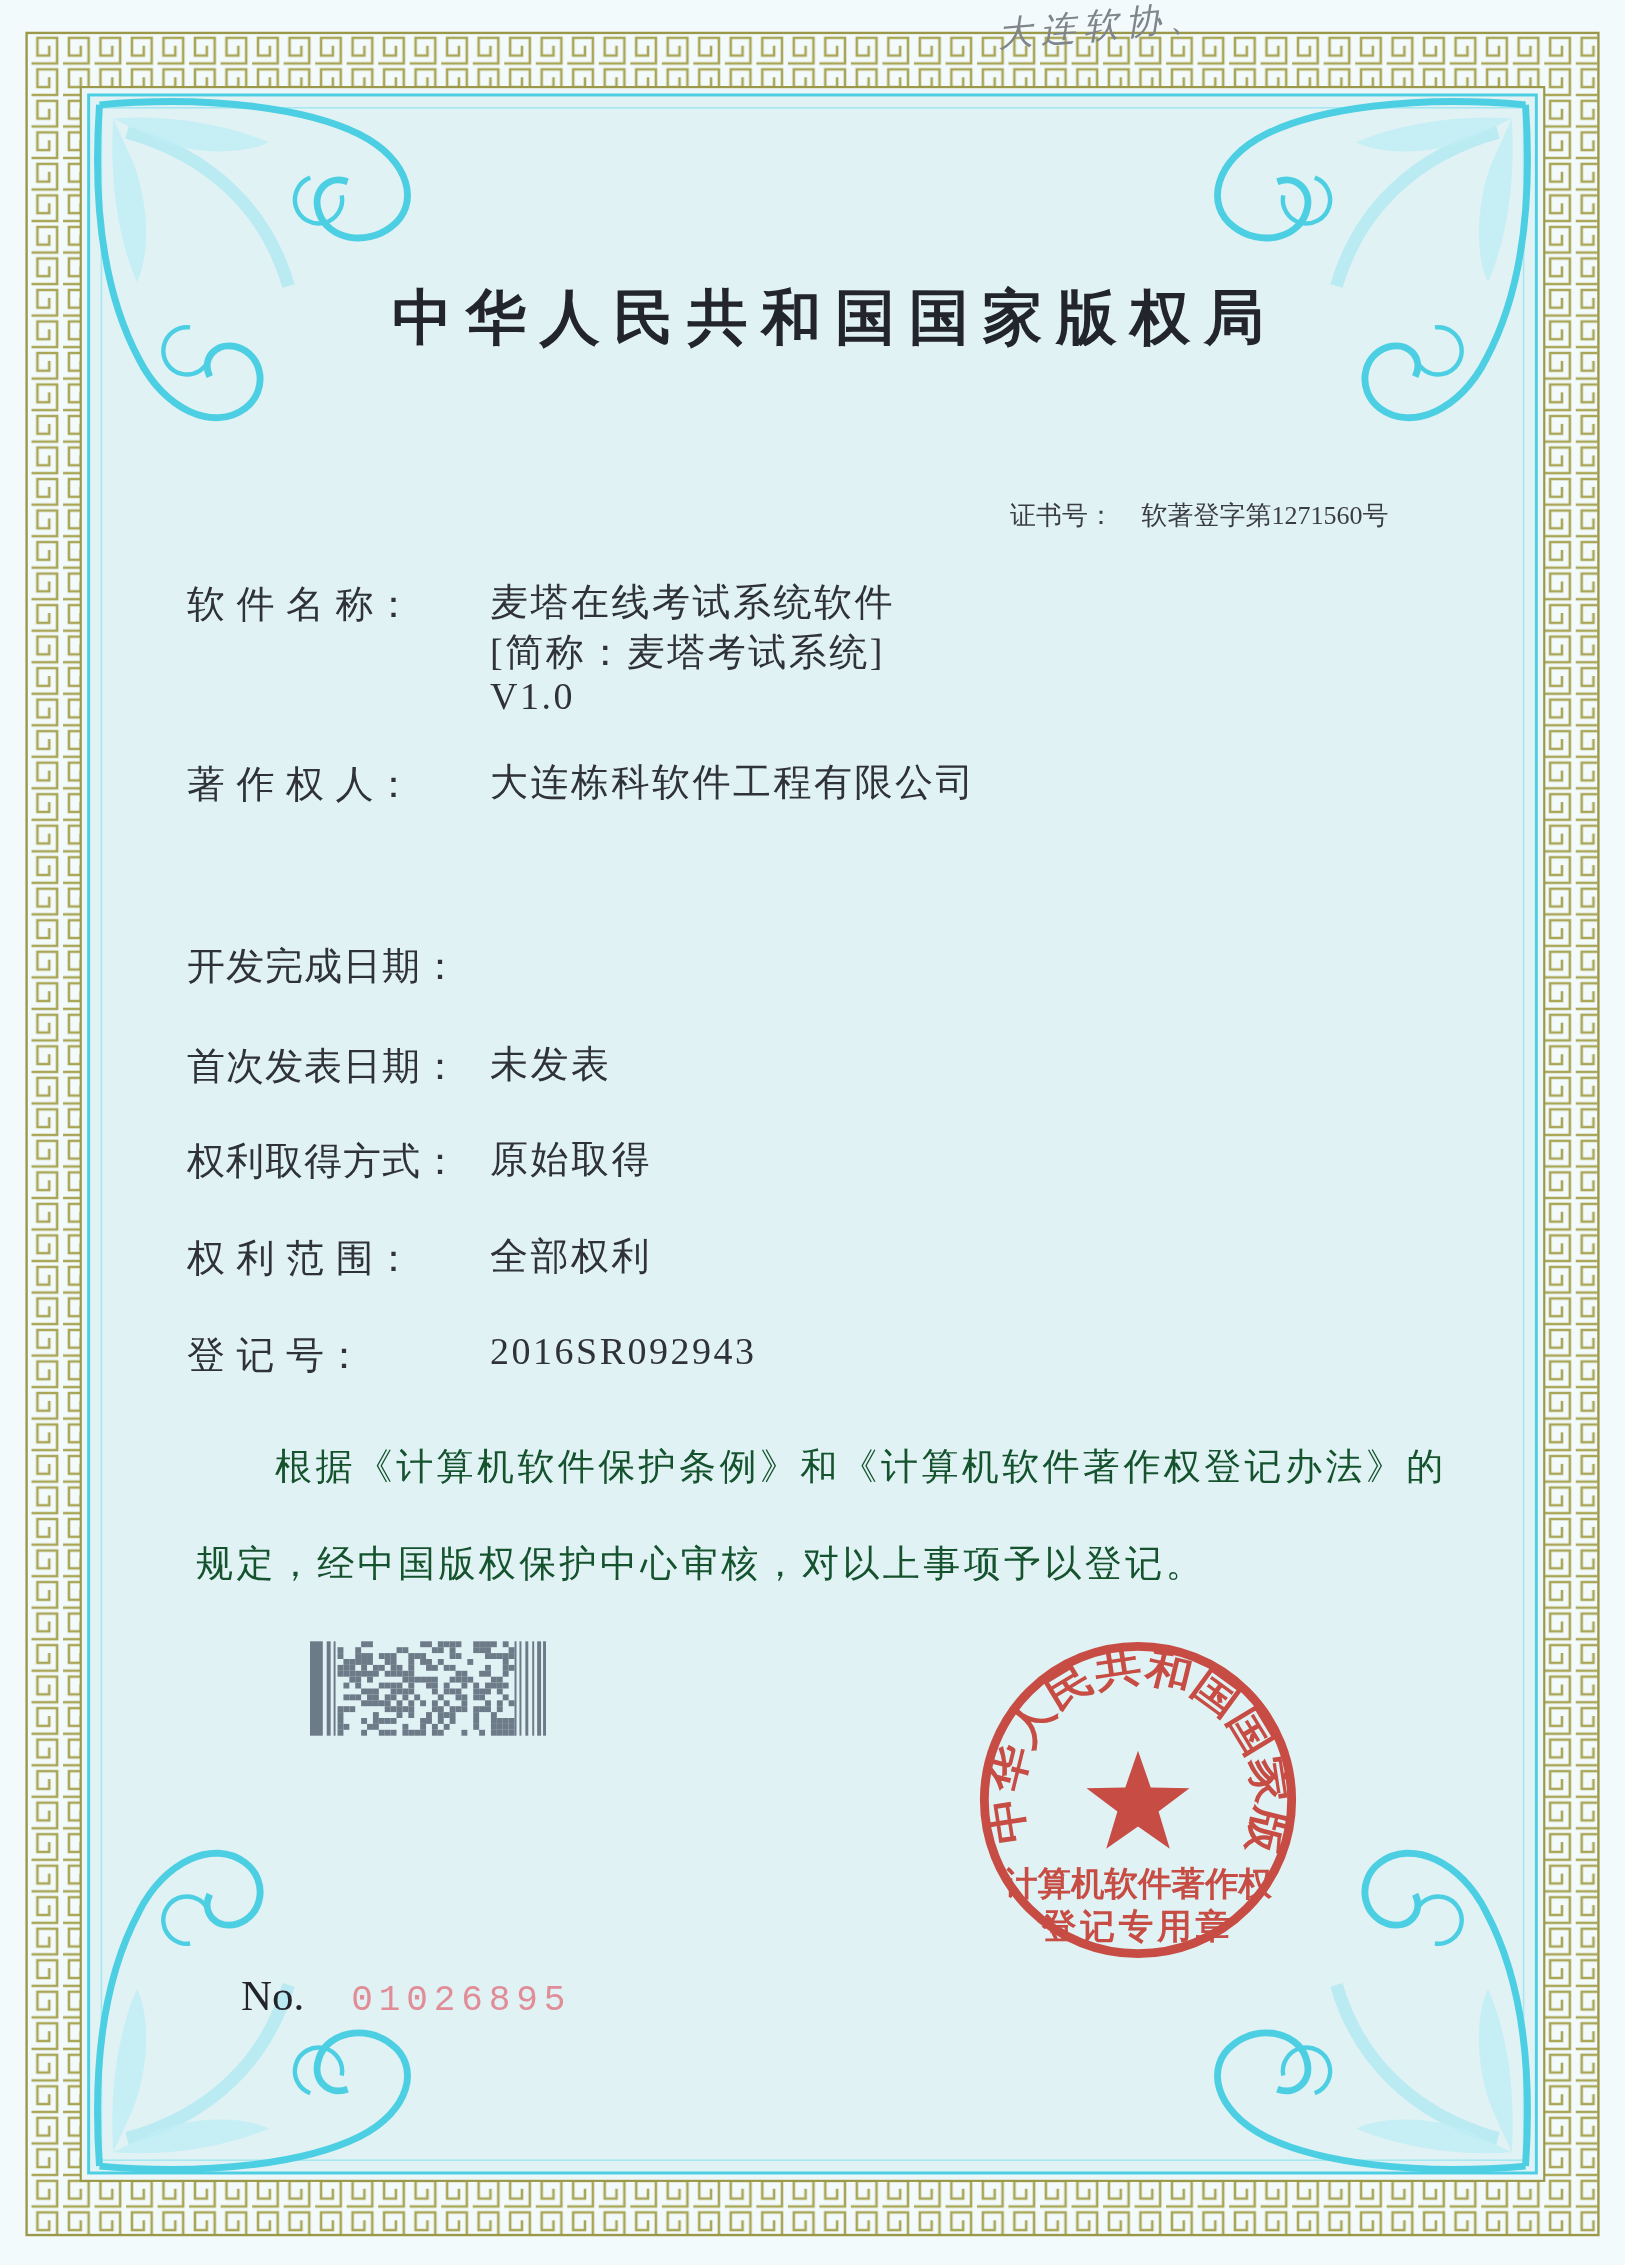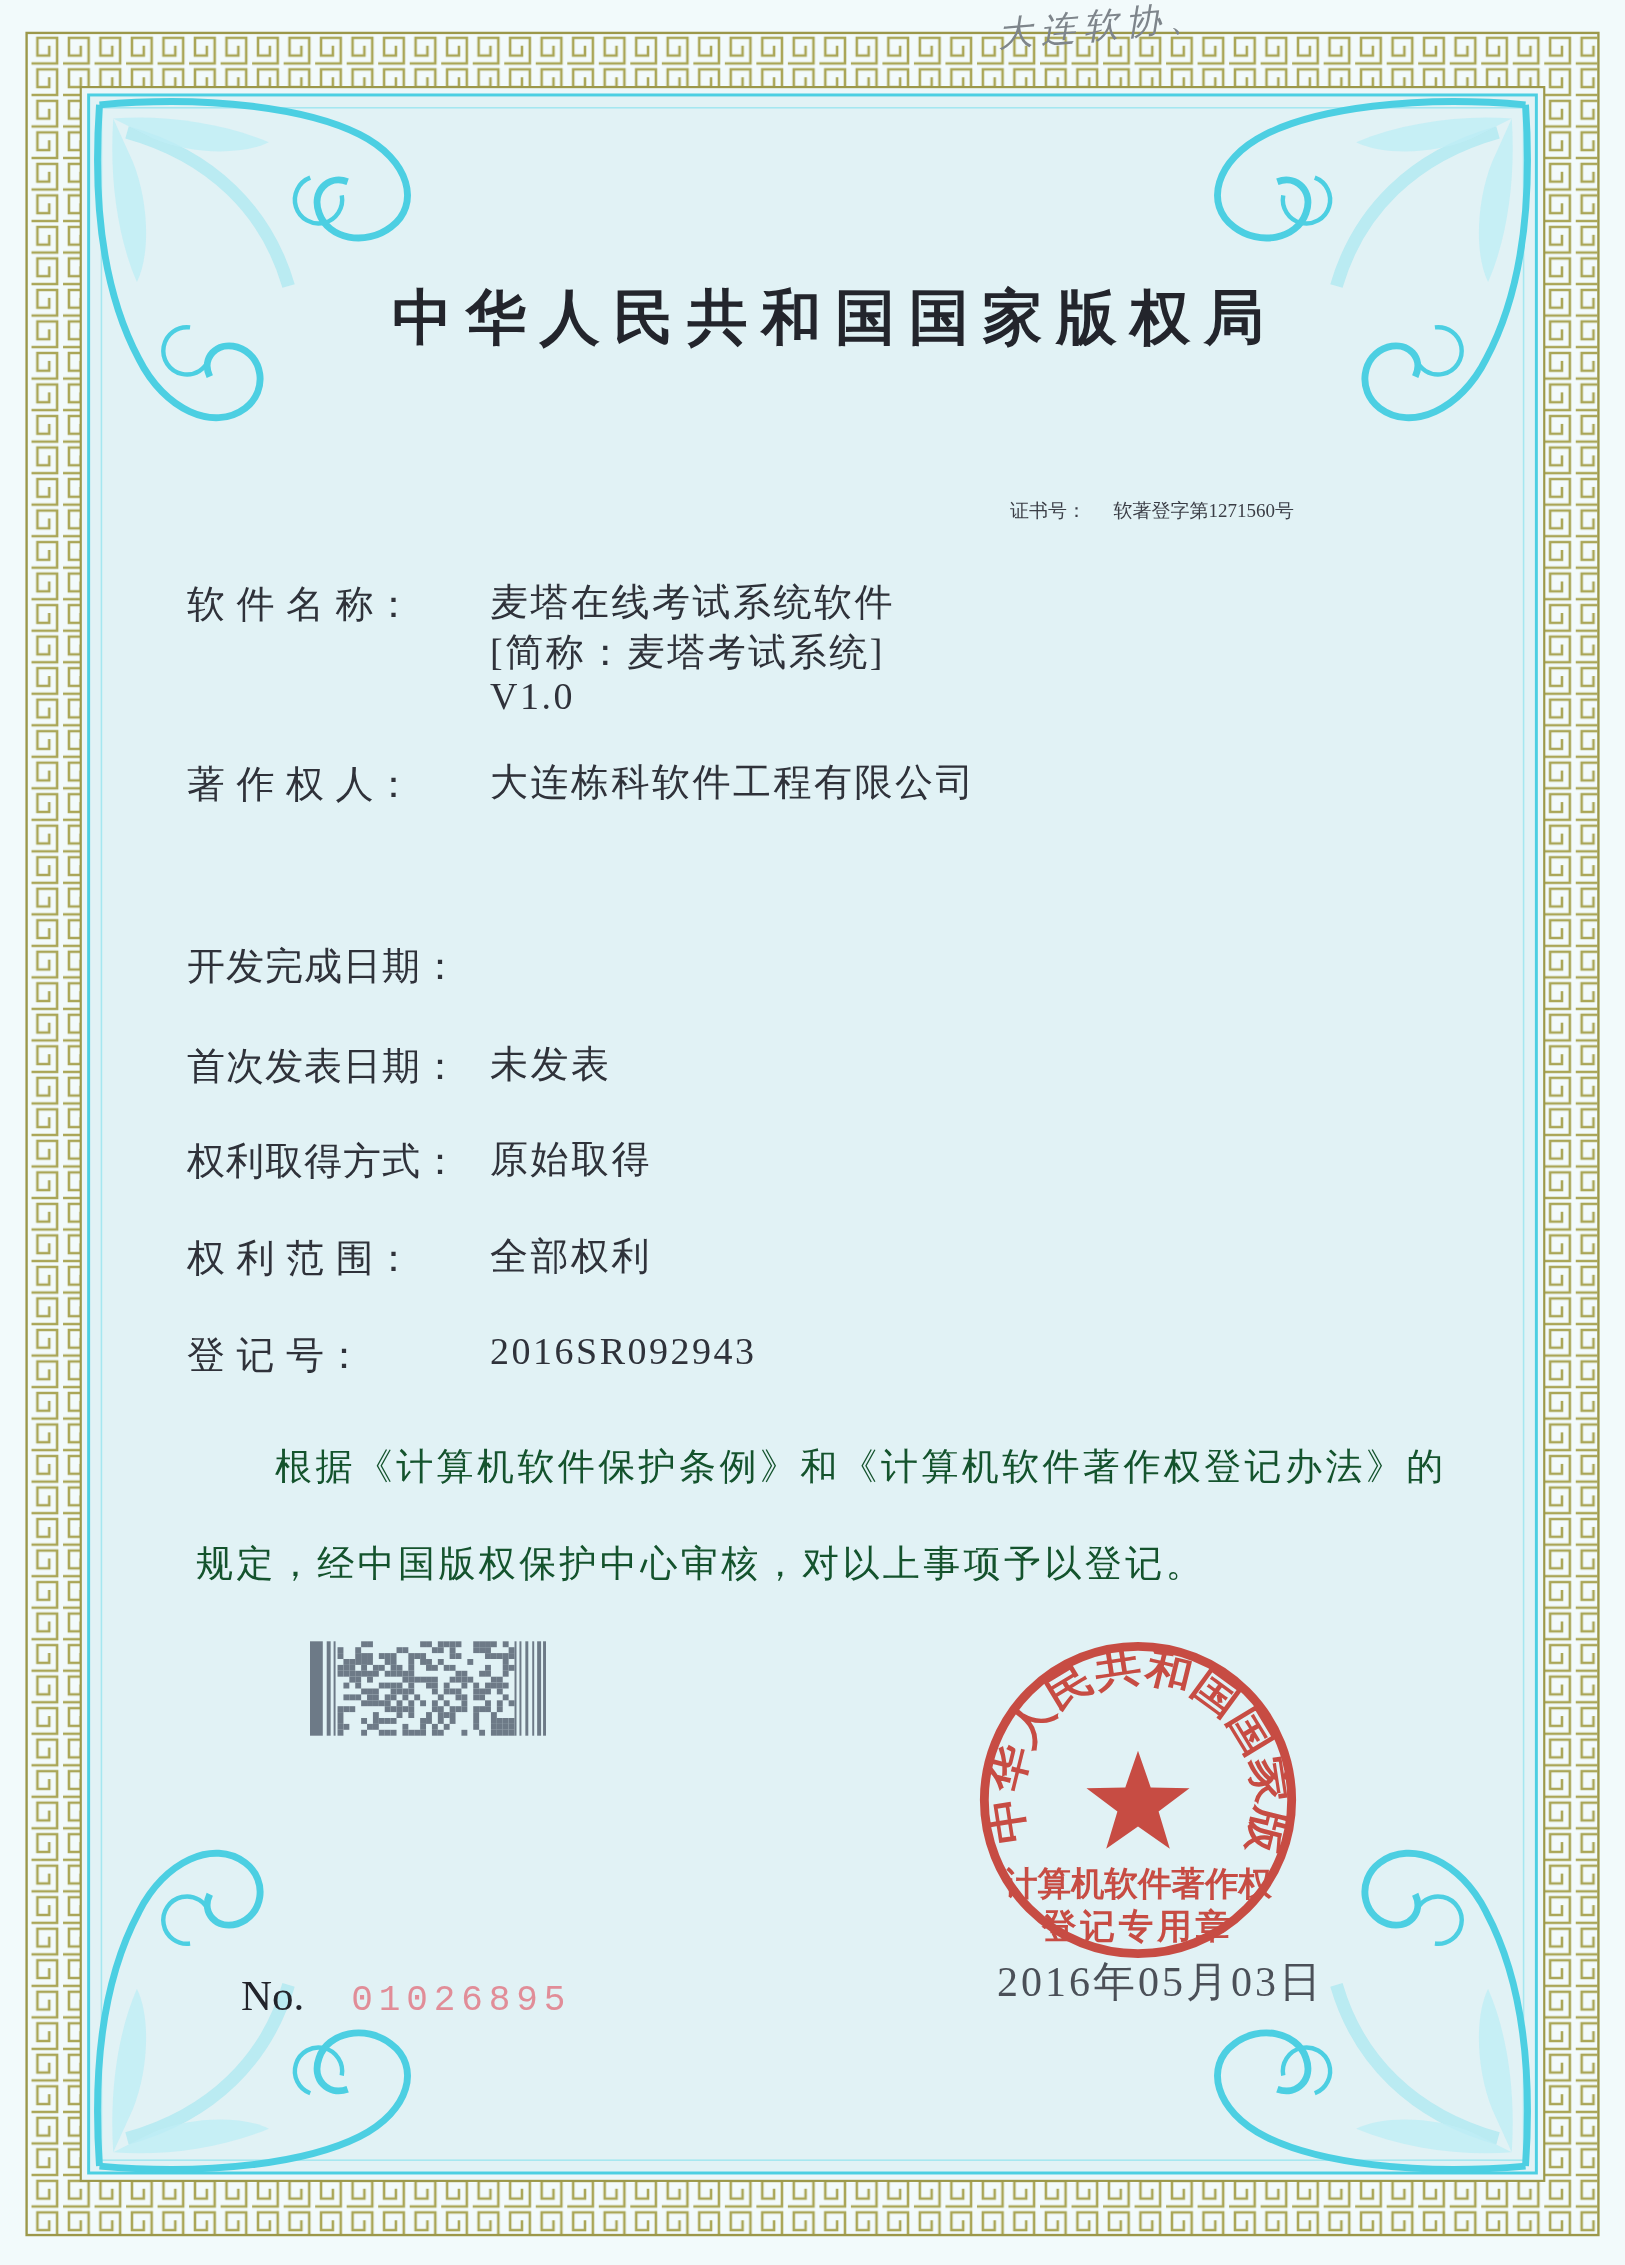--- a/index.html
+++ b/index.html
@@ -16,21 +16,21 @@
     color:#7e858b; transform:rotate(-5deg); letter-spacing:7.9px; z-index:3;
   }
   .authority{
     left:835px; top:278px; transform:translateX(-50%); white-space:nowrap;
     font-size:60px; font-weight:bold; letter-spacing:13.8px; color:#23252c; z-index:3;
   }
   .cert-title{
     left:818px; top:384px; transform:translateX(-50%); white-space:nowrap;
     font-size:77px; font-weight:bold; letter-spacing:5.9px; color:#23252c; z-index:3;
   }
-  .certno{left:1010px; top:498px; font-size:19px; color:#3a3d45; z-index:3; display:flex; gap:27.6px; white-space:nowrap;}
+  .certno{left:1010px; top:498px; font-size:26px; color:#3a3d45; z-index:3; display:flex; gap:27.6px; white-space:nowrap;}
   .row-label{font-size:38px; color:#2f323a; white-space:nowrap; z-index:3; letter-spacing:1px;}
   .row-value{font-size:38px; color:#2f323a; white-space:nowrap; z-index:3; letter-spacing:2.5px;}
   .statement-line{left:187px; font-size:37px; letter-spacing:3.4px; color:#14532d; white-space:nowrap; z-index:3;margin-left:9px;}
   .seal-wrap{left:941px; top:1603px; width:394px; height:394px; z-index:5; mix-blend-mode:multiply; opacity:.93;}
   .seal-date{left:997px; top:1954px; font-size:42px; color:#4b5058; letter-spacing:3px; z-index:2; white-space:nowrap;}
   .serial{left:241px; top:1971px; z-index:3; display:flex; gap:47px; align-items:baseline;}
   .serial-label{font-size:43px; color:#23252c;}
   .serial-value{font-size:36px; letter-spacing:5.9px; font-family:"Liberation Mono","DejaVu Sans Mono",monospace;}
   .barcode{left:310px; top:1641px; z-index:3; opacity:.88;}
 </style>
@@ -348,21 +348,20 @@
           <rect x="154" y="90" width="6" height="6"></rect>
           <rect x="172" y="90" width="6" height="6"></rect>
           <rect x="184" y="90" width="6" height="6"></rect>
           <rect x="190" y="90" width="6" height="6"></rect>
           <rect x="196" y="90" width="6" height="6"></rect>
           <rect x="202" y="90" width="6" height="6"></rect>
         </g>
     </svg>
   </div>
 
-  <div class="abs seal-date">2016年05月03日</div>
 
   <div class="abs seal-wrap">
     <svg width="394" height="394" viewBox="0 0 400 400" aria-hidden="true">
       <circle cx="200" cy="200" r="156" fill="none" stroke="#e04238" stroke-width="9"></circle>
       <path id="sealArc" d="M 87.2,241 A 120,120 0 1 1 312.8,241" fill="none"></path>
       <text font-size="41" font-weight="bold" fill="#e04238" font-family="Liberation Serif, DejaVu Serif, serif">
         <textPath href="#sealArc" startOffset="0" textLength="565" lengthAdjust="spacingAndGlyphs">中华人民共和国国家版权局</textPath>
       </text>
       <polygon points="200,150 212.9,187.2 252.3,188 220.9,211.8 232.3,249.5 200,227 167.7,249.5 179.1,211.8 147.7,188 187.1,187.2" fill="#e04238"></polygon>
       <text x="200" y="296" text-anchor="middle" font-size="34" font-weight="bold" fill="#e04238" font-family="Liberation Serif, DejaVu Serif, serif">计算机软件著作权</text>

